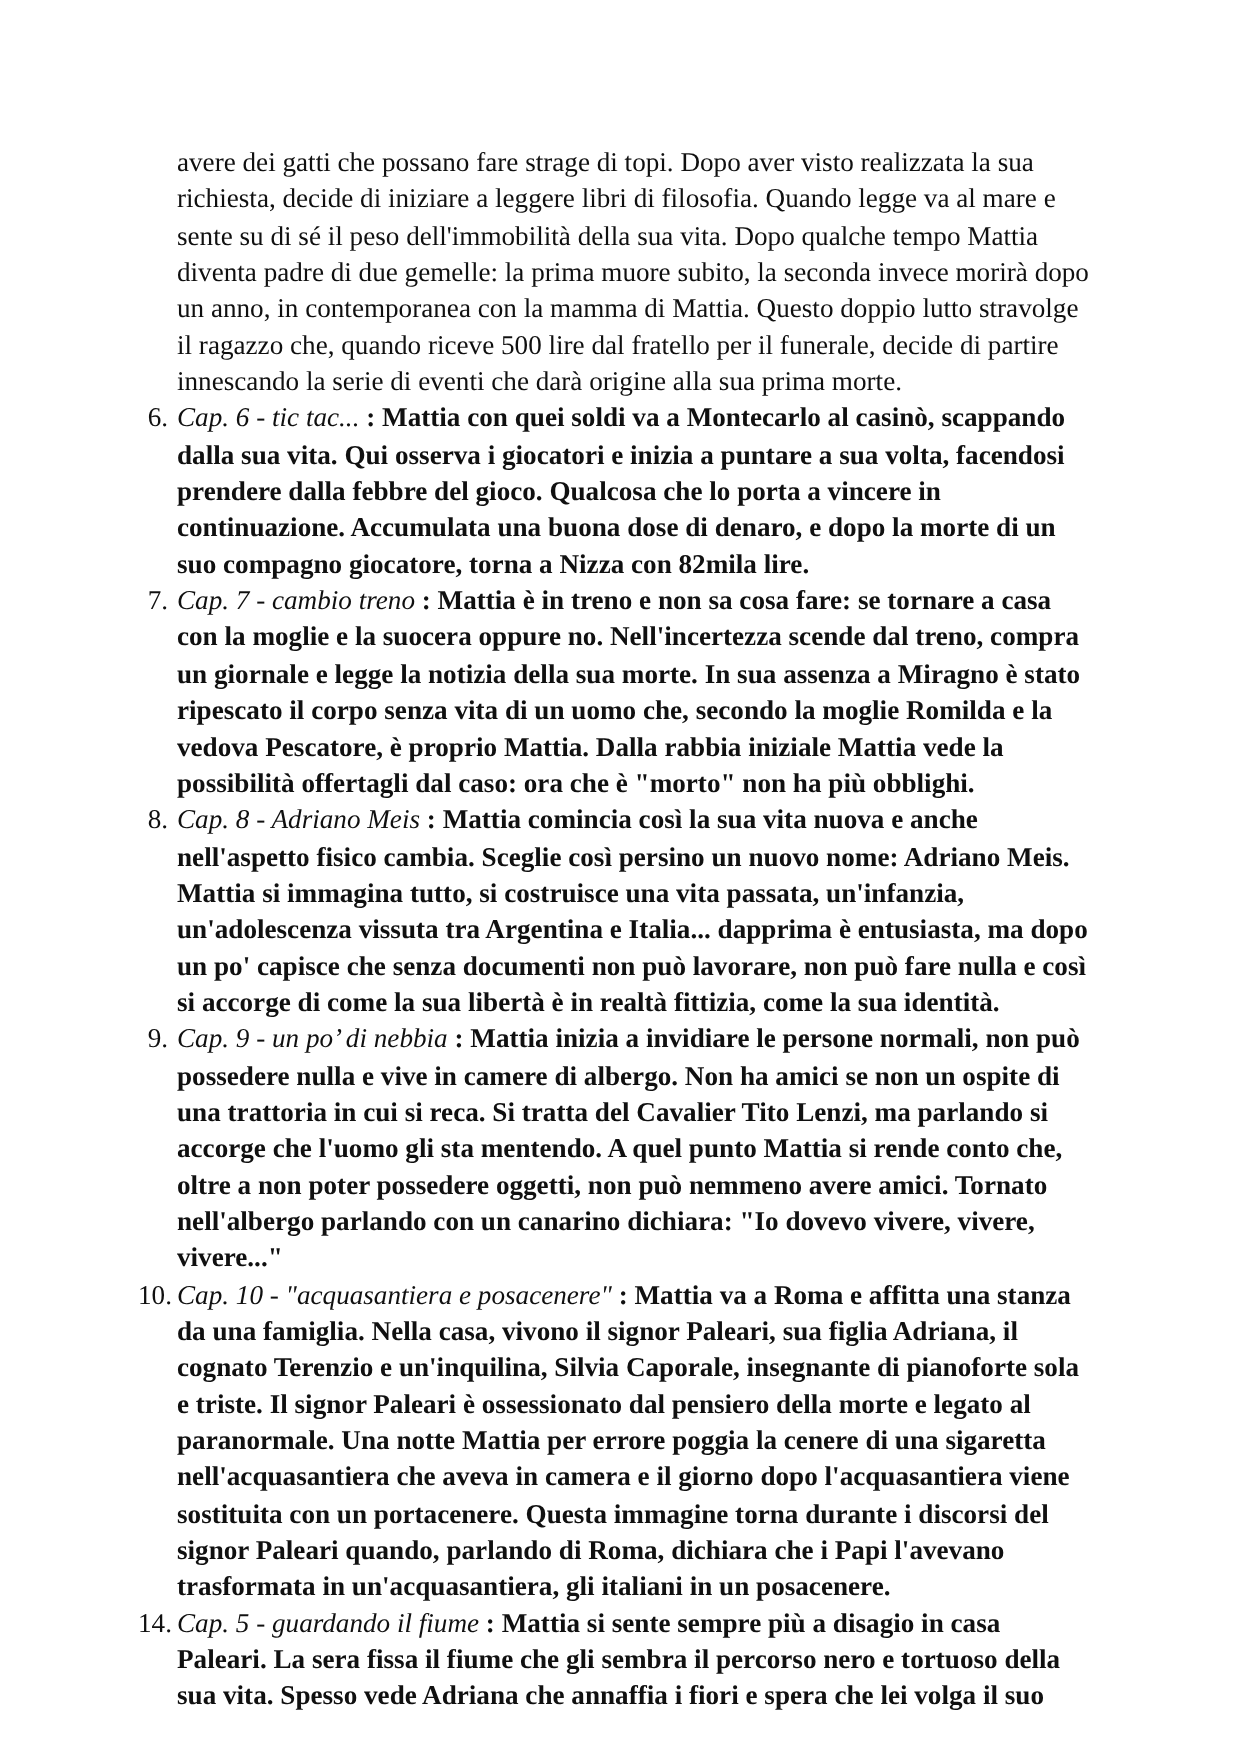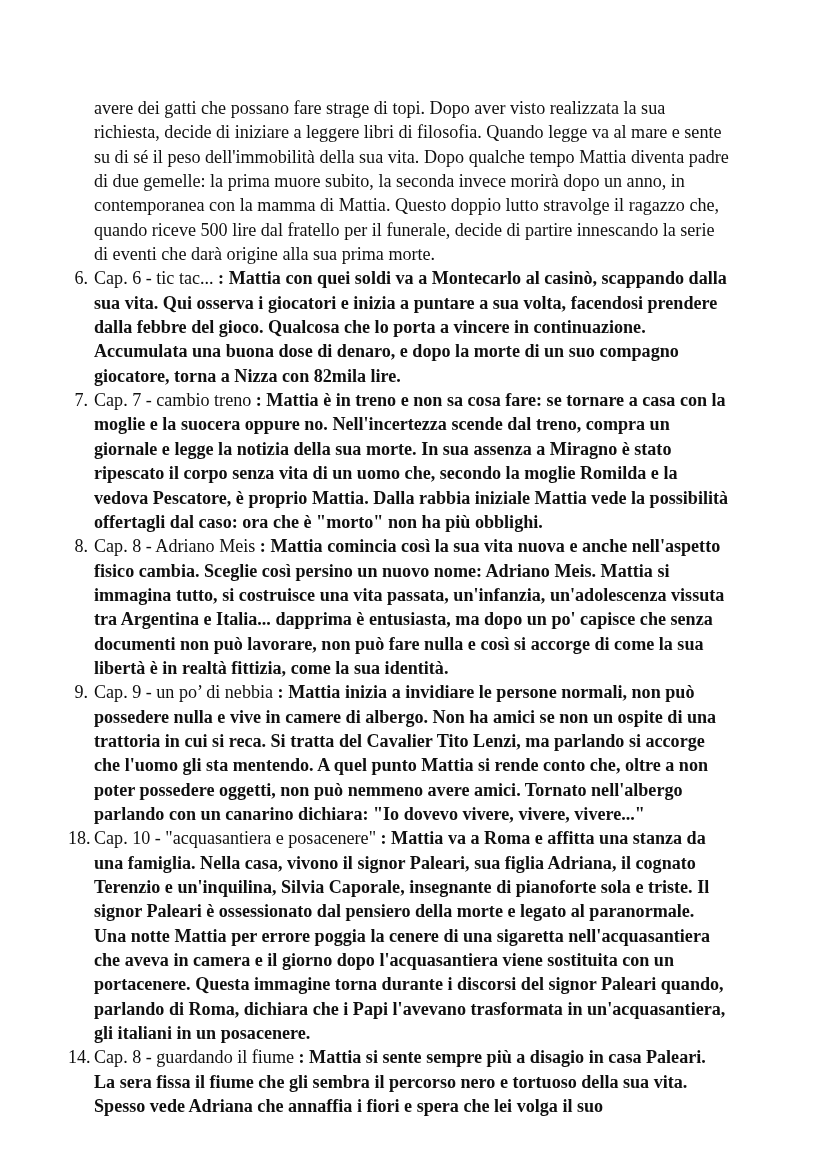--- a/index.html
+++ b/index.html
@@ -13,21 +13,21 @@
     font-family: "Liberation Serif", "DejaVu Serif", serif;
     color: #101010;
     overflow: hidden;
   }
 
   .page {
     position: relative;
     width: 828px;
     height: 1169px;
     box-sizing: border-box;
-    padding: 96px 98px 0 68px;
+    padding: 96px 98px 0 92px;
   }
 
   .doc-body {
     font-size: 18.1px;
     line-height: 24.35px;
     text-align: left;
     color: #101010;
   }
 
   
@@ -55,20 +55,21 @@
     position: absolute;
     left: 0;
     top: 0;
     width: 20px;
     text-align: right;
     font-size: 18.1px;
     line-height: 24.35px;
   }
 
   .chapter-title {
+    font-style: italic;
   }
 
   .item-text {
     font-style: normal;
     font-weight: bold;
   }
 </style>
 </head>
 <body>
 
@@ -93,24 +94,24 @@
         <span class="item-num">8.</span>
         <span class="chapter-title">Cap. 8 - Adriano Meis</span><span class="item-text"> : Mattia comincia così la sua vita nuova e anche nell'aspetto fisico cambia. Sceglie così persino un nuovo nome: Adriano Meis. Mattia si immagina tutto, si costruisce una vita passata, un'infanzia, un'adolescenza vissuta tra Argentina e Italia... dapprima è entusiasta, ma dopo un po' capisce che senza documenti non può lavorare, non può fare nulla e così si accorge di come la sua libertà è in realtà fittizia, come la sua identità.</span>
       </li>
 
       <li>
         <span class="item-num">9.</span>
         <span class="chapter-title">Cap. 9 - un po’ di nebbia</span><span class="item-text"> : Mattia inizia a invidiare le persone normali, non può possedere nulla e vive in camere di albergo. Non ha amici se non un ospite di una trattoria in cui si reca. Si tratta del Cavalier Tito Lenzi, ma parlando si accorge che l'uomo gli sta mentendo. A quel punto Mattia si rende conto che, oltre a non poter possedere oggetti, non può nemmeno avere amici. Tornato nell'albergo parlando con un canarino dichiara: "Io dovevo vivere, vivere, vivere..."</span>
       </li>
 
       <li>
-        <span class="item-num">18.</span>
+        <span class="item-num">10.</span>
         <span class="chapter-title">Cap. 10 - "acquasantiera e posacenere"</span><span class="item-text"> : Mattia va a Roma e affitta una stanza da una famiglia. Nella casa, vivono il signor Paleari, sua figlia Adriana, il cognato Terenzio e un'inquilina, Silvia Caporale, insegnante di pianoforte sola e triste. Il signor Paleari è ossessionato dal pensiero della morte e legato al paranormale. Una notte Mattia per errore poggia la cenere di una sigaretta nell'acquasantiera che aveva in camera e il giorno dopo l'acquasantiera viene sostituita con un portacenere. Questa immagine torna durante i discorsi del signor Paleari quando, parlando di Roma, dichiara che i Papi l'avevano trasformata in un'acquasantiera, gli italiani in un posacenere.</span>
       </li>
 
       <li>
         <span class="item-num">14.</span>
-        <span class="chapter-title">Cap. 8 - guardando il fiume</span><span class="item-text"> : Mattia si sente sempre più a disagio in casa Paleari. La sera fissa il fiume che gli sembra il percorso nero e tortuoso della sua vita. Spesso vede Adriana che annaffia i fiori e spera che lei volga il suo</span>
+        <span class="chapter-title">Cap. 5 - guardando il fiume</span><span class="item-text"> : Mattia si sente sempre più a disagio in casa Paleari. La sera fissa il fiume che gli sembra il percorso nero e tortuoso della sua vita. Spesso vede Adriana che annaffia i fiori e spera che lei volga il suo</span>
       </li>
 
     </ol>
   </div>
 </div>
 
 </body></html>

